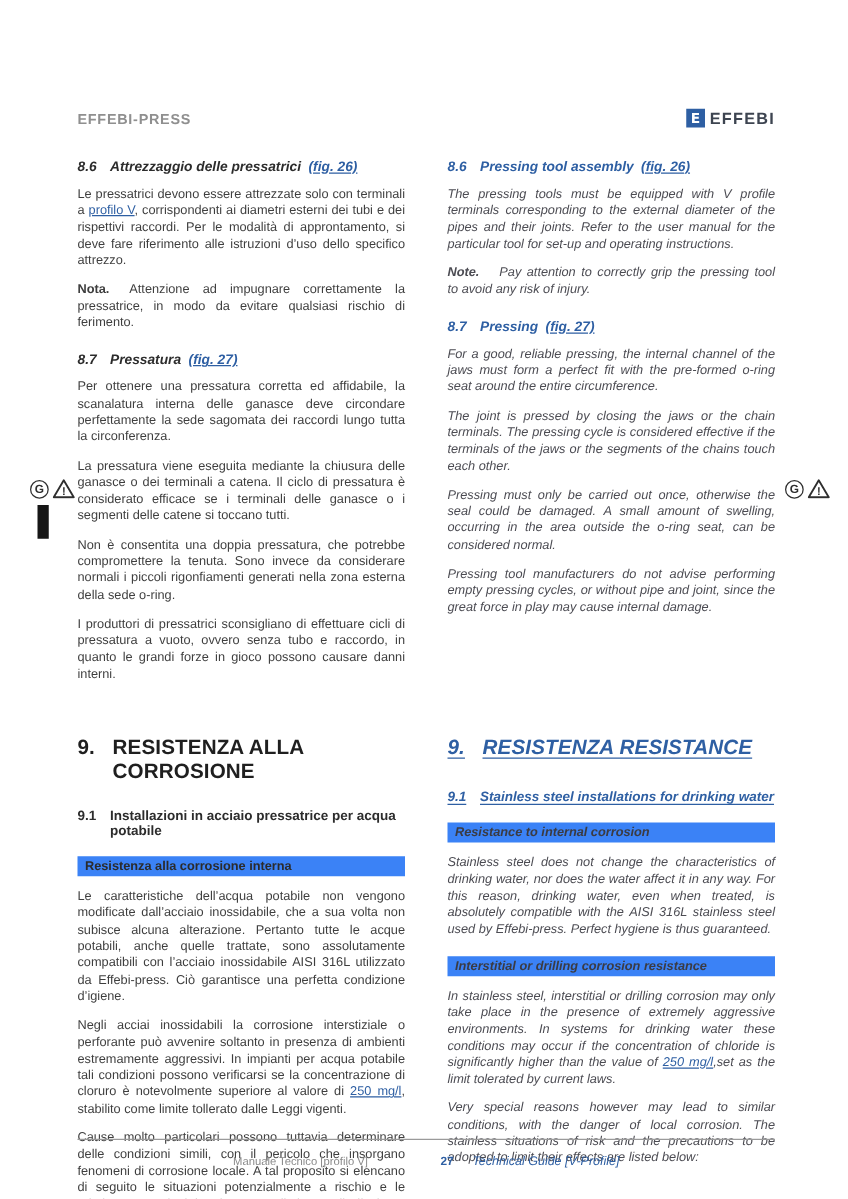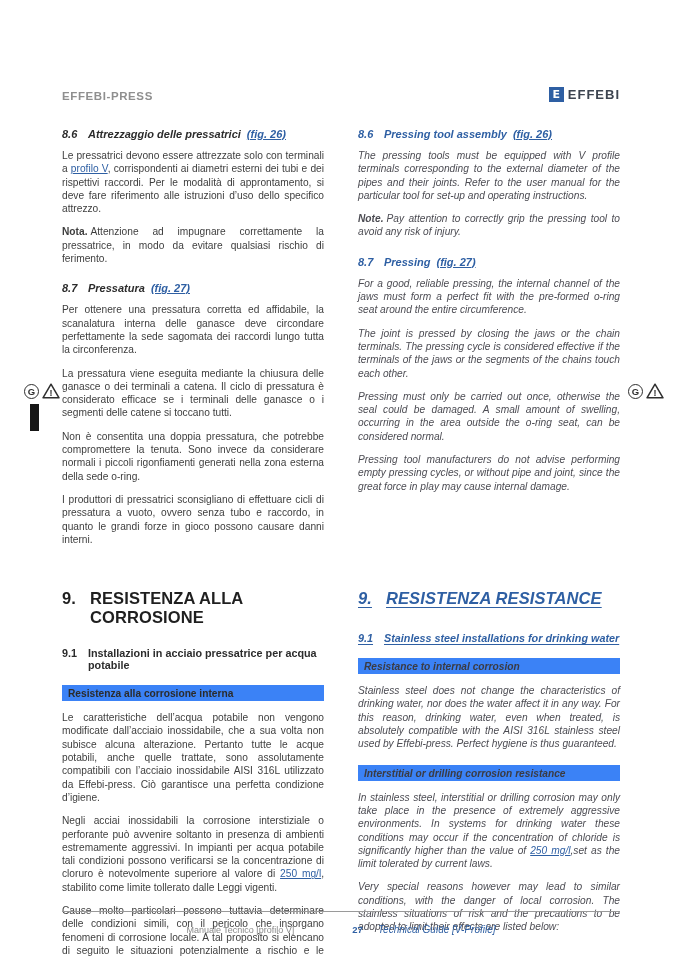--- a/index.html
+++ b/index.html
@@ -28,21 +28,21 @@
   .it { color:#3e3e3e; }
   .en { color:#4c4c53; font-style:italic; }
 
   .h-sub { display:flex; font-size:11px; font-weight:bold; color:#2c2c2c; margin-bottom:9px;font-style:italic; }
   .h-sub .h-num { flex:0 0 26px; }
   .h-sub .h-title { margin-right:6px; }
   .en .h-sub { color:#2E5FA3; }
   .mt-gap { margin-top:17px; }
 
   .fig-link, .inline-link { color:#2E5FA3; text-decoration:underline; cursor:pointer; font-weight:inherit; }
-  .note-label { margin-right:3px; }
+  .note-label { margin-right:16px; }
 
   .sec9 { margin-top:33px; }
   .h-big { display:flex; font-size:16.5px; font-weight:bold; color:#1f1f1f; margin-bottom:20px; letter-spacing:0.1px; }
   .h-big .h-num { flex:0 0 28px; }
   .en .h-big { color:#2E5FA3; text-decoration:underline; text-underline-offset:3px; margin-bottom:24px; }
   .h-91 { display:flex; font-size:10.8px; font-weight:bold; color:#2c2c2c; margin-bottom:14px; }
   .h-91 .h-num { flex:0 0 26px; }
   .en .h-91 { color:#2E5FA3; text-decoration:underline; text-underline-offset:2px; }
 
   .box-head {

